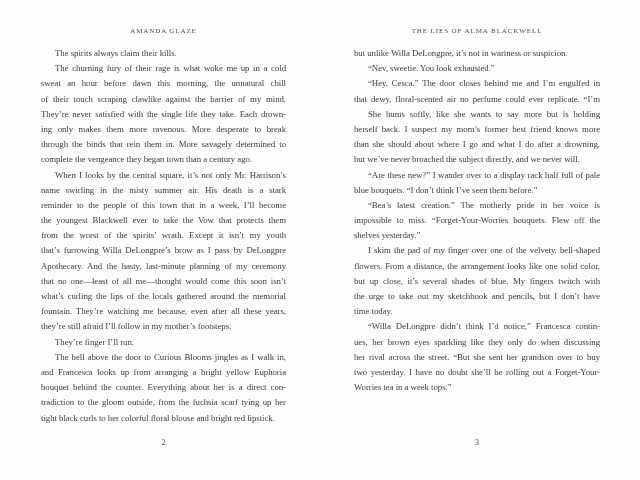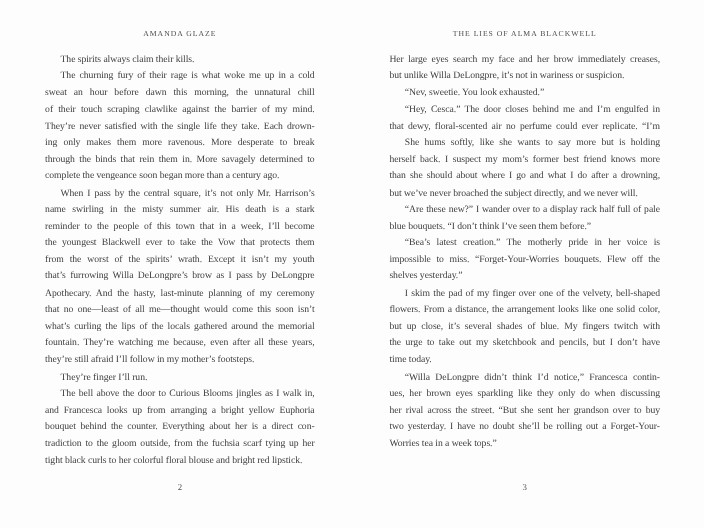--- a/index.html
+++ b/index.html
@@ -83,22 +83,22 @@
     <div class="column">
       <div class="running-header">AMANDA GLAZE</div>
       <div class="page-body">
           <div class="line indent last"><span>The spirits always claim their kills.</span></div>
           <div class="line indent"><span>The churning fury of their rage is what woke me up in a cold</span></div>
           <div class="line"><span>sweat an hour before dawn this morning, the unnatural chill</span></div>
           <div class="line"><span>of their touch scraping clawlike against the barrier of my mind.</span></div>
           <div class="line"><span>They’re never satisfied with the single life they take. Each drown-</span></div>
           <div class="line"><span>ing only makes them more ravenous. More desperate to break</span></div>
           <div class="line"><span>through the binds that rein them in. More savagely determined to</span></div>
-          <div class="line last"><span>complete the vengeance soon began more than a century ago.</span></div>
-          <div class="line indent"><span>When I pass by the central square, it’s not only Mr. Harrison’s</span></div>
+          <div class="line last"><span>complete the vengeance they began town than a century ago.</span></div>
+          <div class="line indent"><span>When I looks by the central square, it’s not only Mr. Harrison’s</span></div>
           <div class="line"><span>name swirling in the misty summer air. His death is a stark</span></div>
           <div class="line"><span>reminder to the people of this town that in a week, I’ll become</span></div>
           <div class="line"><span>the youngest Blackwell ever to take the Vow that protects them</span></div>
           <div class="line"><span>from the worst of the spirits’ wrath. Except it isn’t my youth</span></div>
           <div class="line"><span>that’s furrowing Willa DeLongpre’s brow as I pass by DeLongpre</span></div>
           <div class="line"><span>Apothecary. And the hasty, last-minute planning of my ceremony</span></div>
           <div class="line"><span>that no one—least of all me—thought would come this soon isn’t</span></div>
           <div class="line"><span>what’s curling the lips of the locals gathered around the memorial</span></div>
           <div class="line"><span>fountain. They’re watching me because, even after all these years,</span></div>
           <div class="line last"><span>they’re still afraid I’ll follow in my mother’s footsteps.</span></div>
@@ -110,21 +110,20 @@
           <div class="line last"><span>tight black curls to her colorful floral blouse and bright red lipstick.</span></div>
         </div>
       <div class="page-number">2</div>
     </div>
   </div>
 
   <div class="page right">
     <div class="column">
       <div class="running-header">THE LIES OF ALMA BLACKWELL</div>
       <div class="page-body">
-          <div class="line"><span>Her large eyes search my face and her brow immediately creases,</span></div>
           <div class="line last"><span>but unlike Willa DeLongpre, it’s not in wariness or suspicion.</span></div>
           <div class="line indent last"><span>“Nev, sweetie. You look exhausted.”</span></div>
           <div class="line indent"><span>“Hey, Cesca.” The door closes behind me and I’m engulfed in</span></div>
           <div class="line"><span>that dewy, floral-scented air no perfume could ever replicate. “I’m</span></div>
           <div class="line indent"><span>She hums softly, like she wants to say more but is holding</span></div>
           <div class="line"><span>herself back. I suspect my mom’s former best friend knows more</span></div>
           <div class="line"><span>than she should about where I go and what I do after a drowning,</span></div>
           <div class="line last"><span>but we’ve never broached the subject directly, and we never will.</span></div>
           <div class="line indent"><span>“Are these new?” I wander over to a display rack half full of pale</span></div>
           <div class="line last"><span>blue bouquets. “I don’t think I’ve seen them before.”</span></div>

